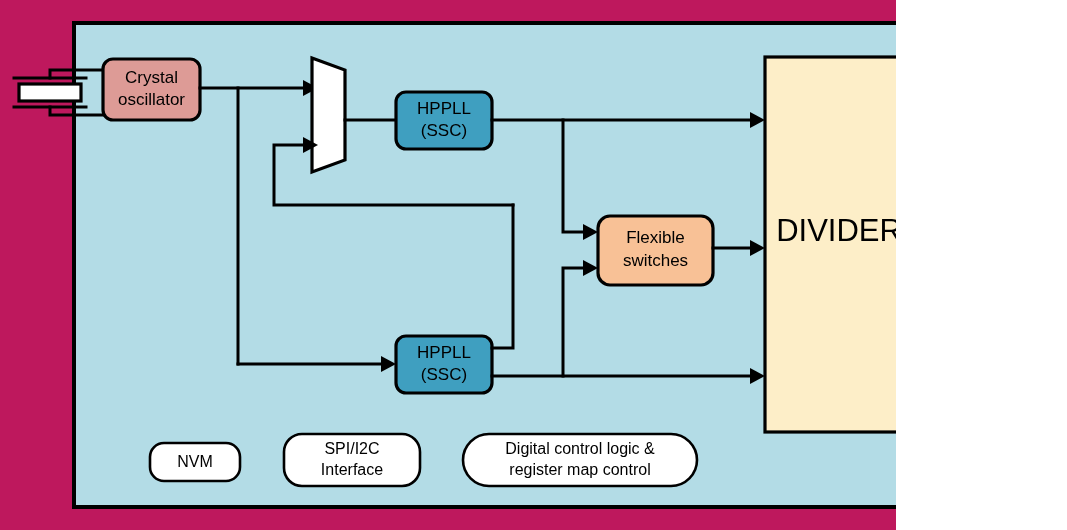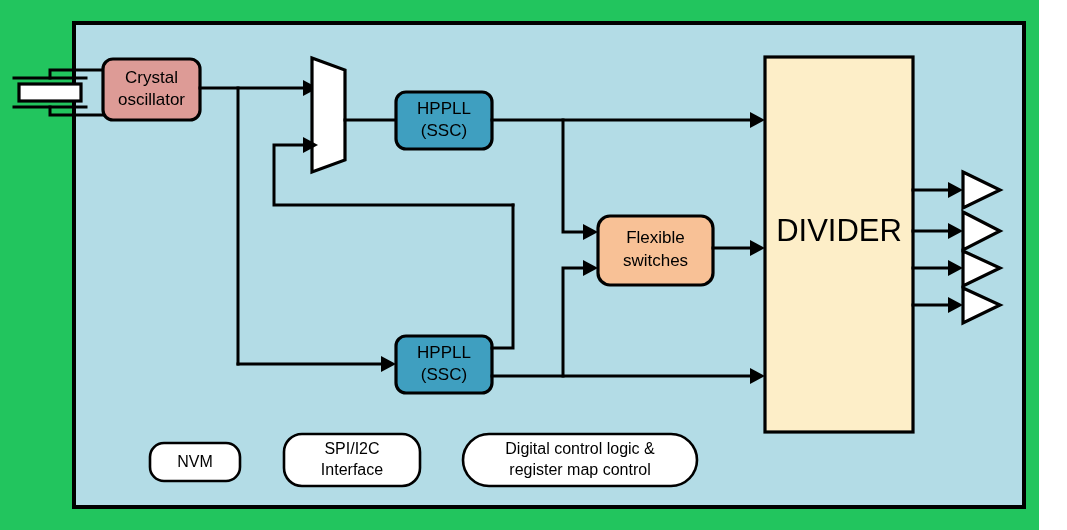--- a/index.html
+++ b/index.html
@@ -6,23 +6,23 @@
   html, body {
     margin: 0;
     padding: 0;
     background: #ffffff;
   }
   body {
     font-family: "Liberation Sans", sans-serif;
   }
   #diagram-root {
     position: relative;
-    width: 1039px;
+    width: 896px;
     height: 530px;
-    background: #22c55e;
+    background: #be185d;
     overflow: hidden;
   }
   #diagram-svg {
     position: absolute;
     left: 0;
     top: 0;
     width: 1067px;
     height: 530px;
     display: block;
   }

